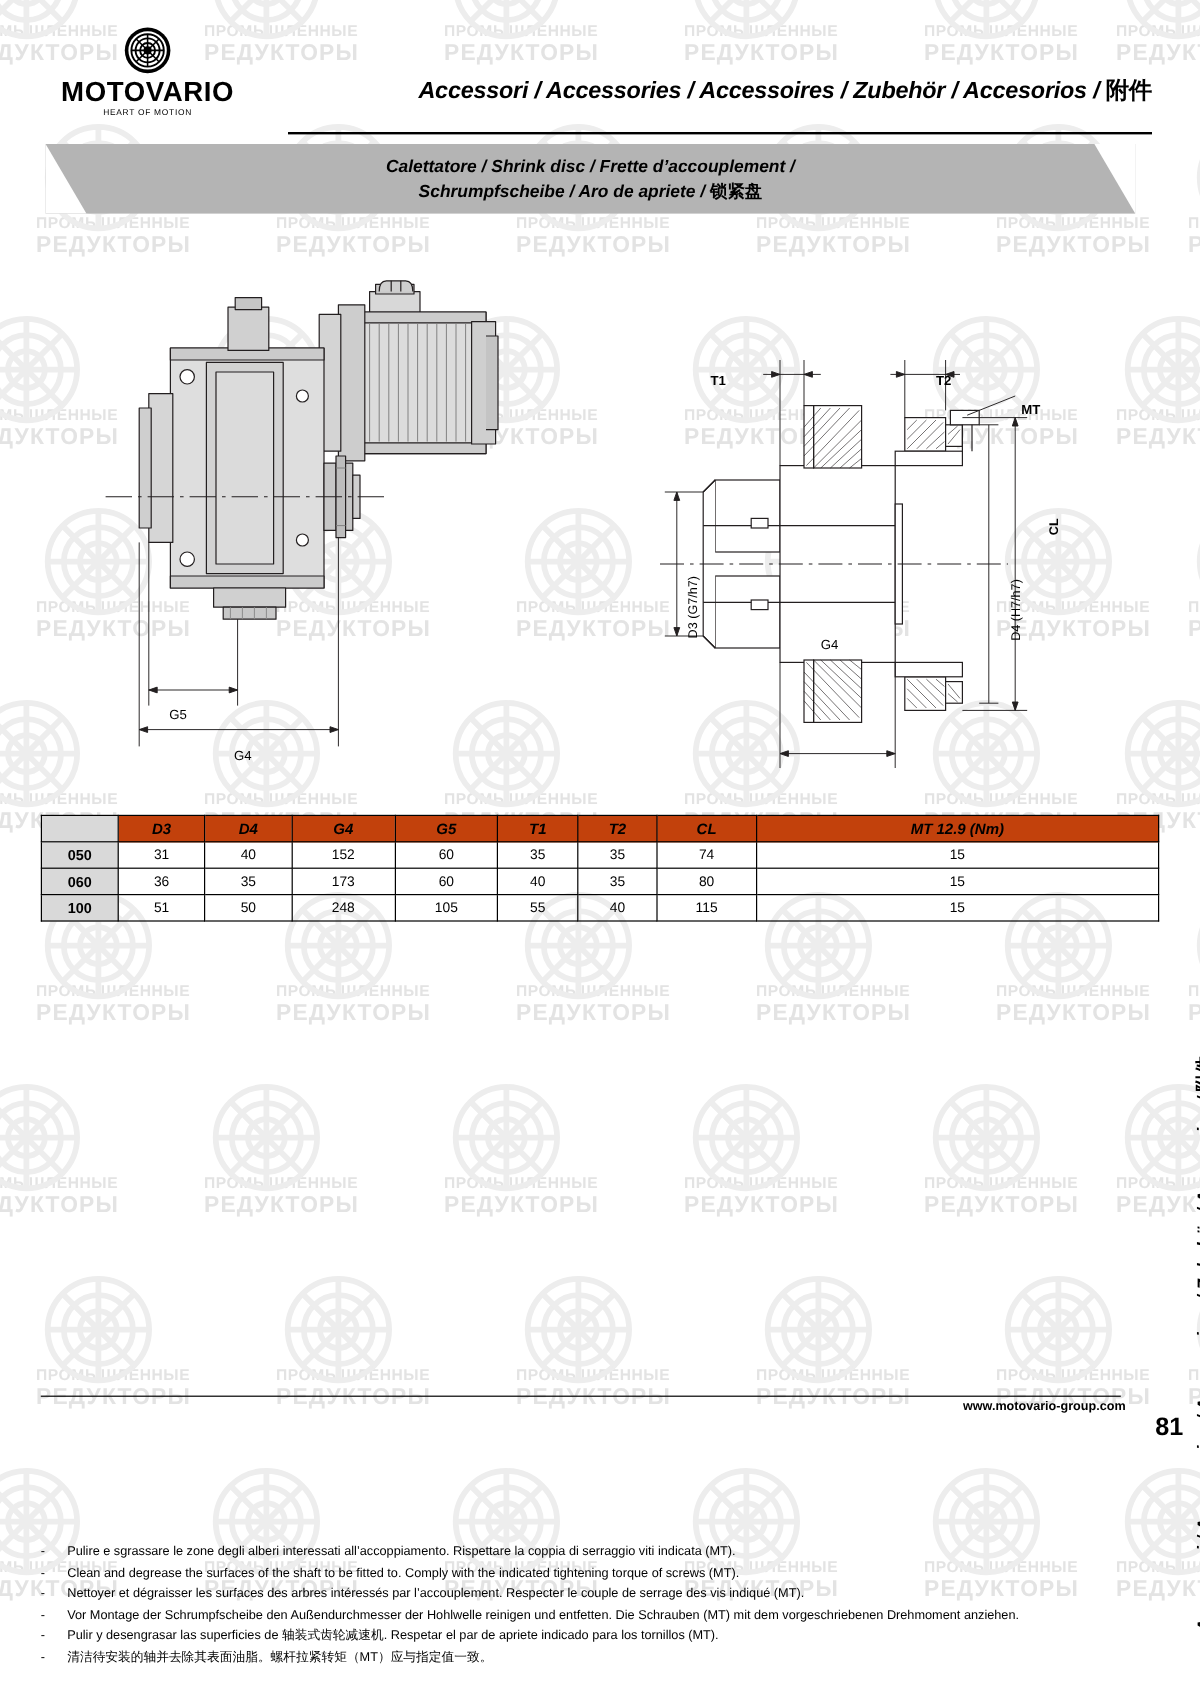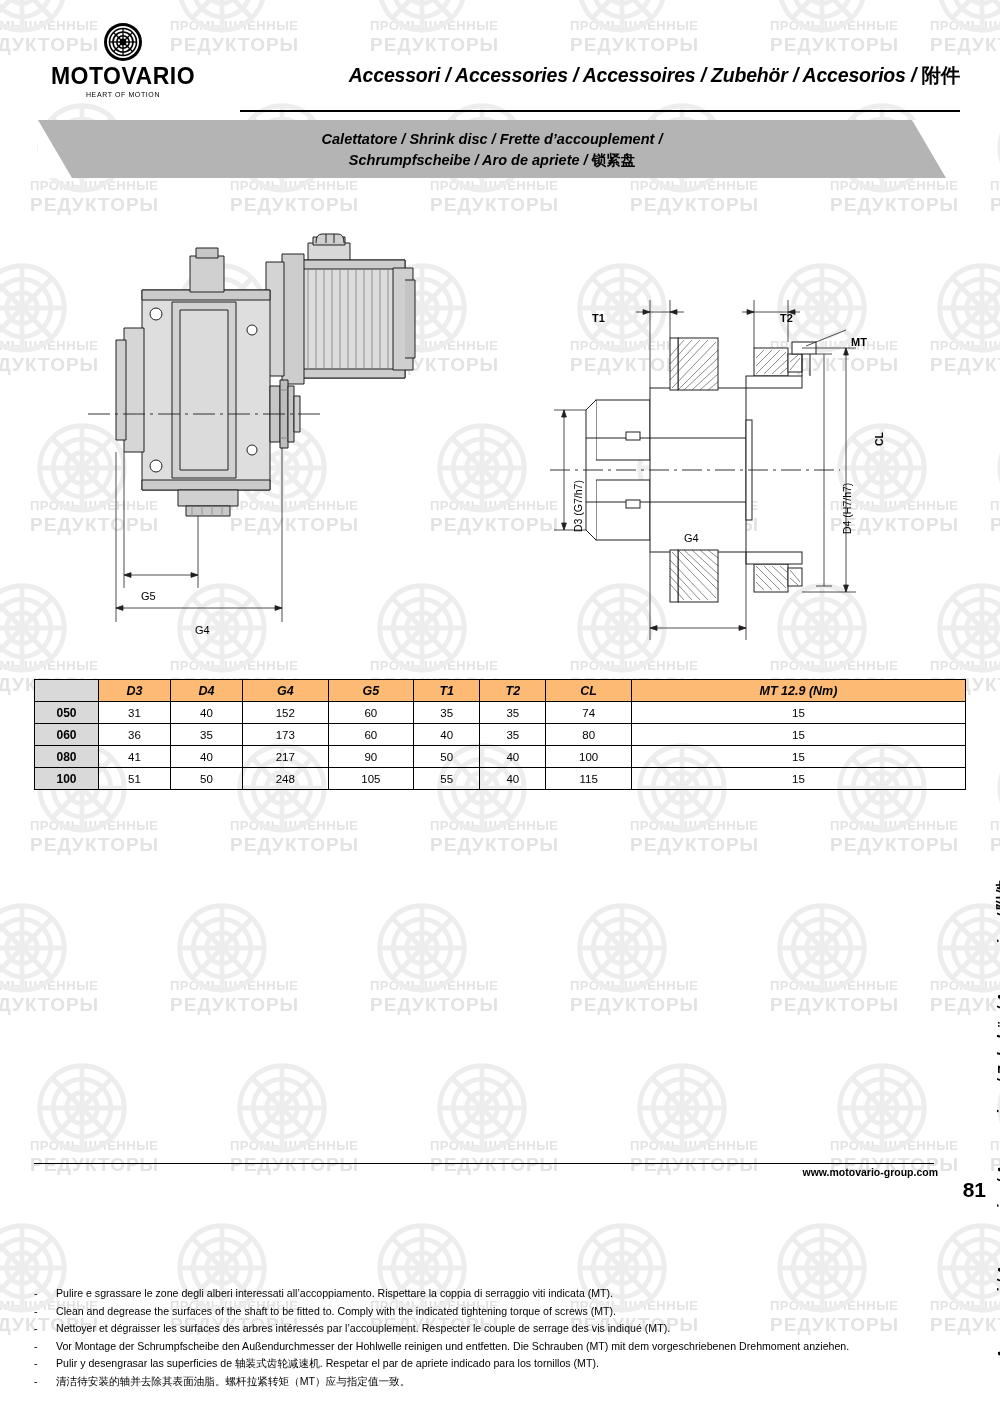--- a/index.html
+++ b/index.html
@@ -65,21 +65,21 @@
   .draw-area{position:absolute;left:0;top:190px;width:1000px;height:470px;}
   .lbl{position:absolute;font-size:11px;font-family:"Liberation Sans",sans-serif;}
   .vlbl{position:absolute;font-size:10.5px;transform:rotate(-90deg);transform-origin:left top;white-space:nowrap;}
 
   
   .tbl{position:absolute;left:34px;top:679px;width:932px;border-collapse:collapse;}
   .tbl td,.tbl th{
     border:1px solid #000;font-size:11.5px;text-align:center;height:21px;padding:0;
     font-family:"Liberation Sans",sans-serif;
   }
-  .tbl thead th{font-weight:bold;font-size:12.5px;background:#fdba74;font-style:italic;}
+  .tbl thead th{font-weight:bold;font-size:12.5px;background:#c2410c;font-style:italic;}
   .tbl thead th.blank{background:#d9d9d9;}
   .tbl tbody td.rowhdr{font-weight:bold;background:#d9d9d9;font-size:12px;}
   .tbl col.c0{width:64px;}
 
   
   .notes{position:absolute;left:34px;top:1285px;width:900px;}
   .note{display:flex;font-size:10.6px;line-height:17.5px;}
   .note .dash{width:22px;flex:0 0 22px;}
   .note .txt{flex:1;}
 
@@ -1186,31 +1186,20 @@
         <td>36</td>
         <td>35</td>
         <td>173</td>
         <td>60</td>
         <td>40</td>
         <td>35</td>
         <td>80</td>
         <td>15</td>
       </tr>
       <tr>
-        <td class="rowhdr">080</td>
-        <td>41</td>
-        <td>40</td>
-        <td>217</td>
-        <td>90</td>
-        <td>50</td>
-        <td>40</td>
-        <td>100</td>
-        <td>15</td>
-      </tr>
-      <tr>
         <td class="rowhdr">100</td>
         <td>51</td>
         <td>50</td>
         <td>248</td>
         <td>105</td>
         <td>55</td>
         <td>40</td>
         <td>115</td>
         <td>15</td>
       </tr>

